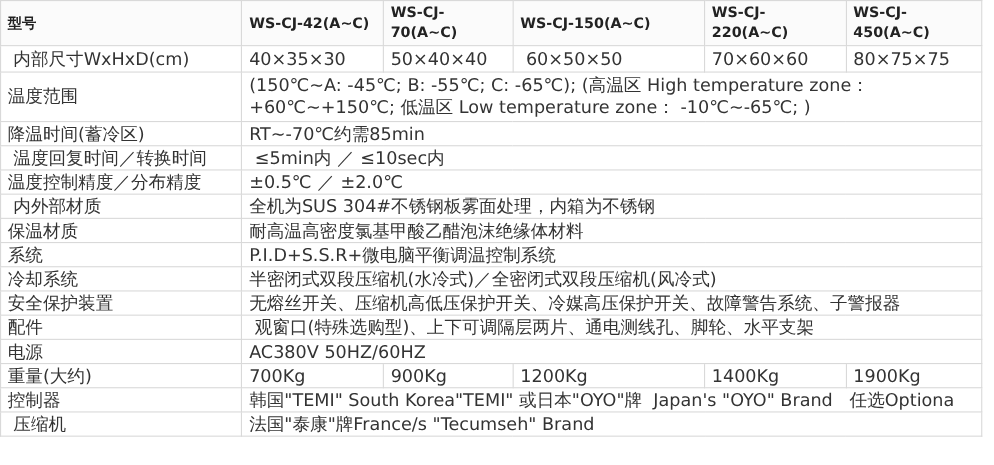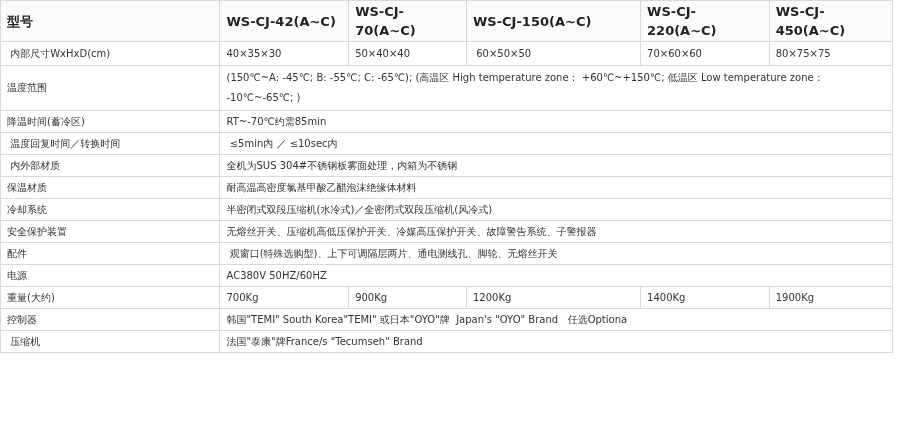--- a/index.html
+++ b/index.html
@@ -1,20 +1,20 @@
 <!DOCTYPE html>
 <html><head>
 <meta charset="utf-8">
 <style>
   html,body{margin:0;padding:0;background:#ffffff;}
   body{width:904px;height:423px;overflow:hidden;
        font-family:"DejaVu Sans","Liberation Sans",sans-serif;}
   table.spec{border-collapse:collapse;table-layout:fixed;width:893px;margin:0;
              background:#ffffff;}
-  table.spec td{border:1px solid #d9d9d9;color:#333333;font-size:10px;
+  table.spec td{border:1px solid #d9d9d9;color:#333333;font-size:16px;
                 line-height:19px;padding:1px 5px 1px 6px;vertical-align:middle;
                 white-space:pre-wrap;overflow:hidden;}
   tr.hdr td{font-weight:bold;color:#222222;font-size:13px;background:#fbfbfb;
             height:23px;}
   td.lbl{color:#333333;}
   tr.dim td{height:21px;}
   tr.norm td{height:19px;}
   tr.tall td{height:42px;line-height:20px;vertical-align:middle;}
   .c0{width:203px;} .c1{width:119px;} .c2{width:109px;}
   .c3{width:161px;} .c4{width:119px;} .c5{width:114px;}
@@ -60,45 +60,53 @@
   <tr class="norm">
     <td class="lbl">降温时间(蓄冷区)</td>
     <td colspan="5">RT~-70℃约需85min</td>
   </tr>
 
   <tr class="norm">
     <td class="lbl"> 温度回复时间／转换时间</td>
     <td colspan="5"> ≤5min内 ／ ≤10sec内</td>
   </tr>
 
+  <tr class="norm">
+    <td class="lbl">温度控制精度／分布精度</td>
+    <td colspan="5">±0.5℃ ／ ±2.0℃</td>
+  </tr>
 
   <tr class="norm">
     <td class="lbl"> 内外部材质</td>
     <td colspan="5">全机为SUS 304#不锈钢板雾面处理，内箱为不锈钢</td>
   </tr>
 
   <tr class="norm">
     <td class="lbl">保温材质</td>
     <td colspan="5">耐高温高密度氯基甲酸乙醋泡沫绝缘体材料</td>
   </tr>
 
+  <tr class="norm">
+    <td class="lbl">系统</td>
+    <td colspan="5">P.I.D+S.S.R+微电脑平衡调温控制系统</td>
+  </tr>
 
   <tr class="norm">
     <td class="lbl">冷却系统</td>
     <td colspan="5">半密闭式双段压缩机(水冷式)／全密闭式双段压缩机(风冷式)</td>
   </tr>
 
   <tr class="norm">
     <td class="lbl">安全保护装置</td>
     <td colspan="5">无熔丝开关、压缩机高低压保护开关、冷媒高压保护开关、故障警告系统、子警报器</td>
   </tr>
 
   <tr class="norm">
     <td class="lbl">配件</td>
-    <td colspan="5"> 观窗口(特殊选购型)、上下可调隔层两片、通电测线孔、脚轮、无熔丝开关</td>
+    <td colspan="5"> 观窗口(特殊选购型)、上下可调隔层两片、通电测线孔、脚轮、水平支架</td>
   </tr>
 
   <tr class="norm">
     <td class="lbl">电源</td>
     <td colspan="5">AC380V 50HZ/60HZ</td>
   </tr>
 
   <tr class="norm">
     <td class="lbl">重量(大约)</td>
     <td>700Kg</td>

